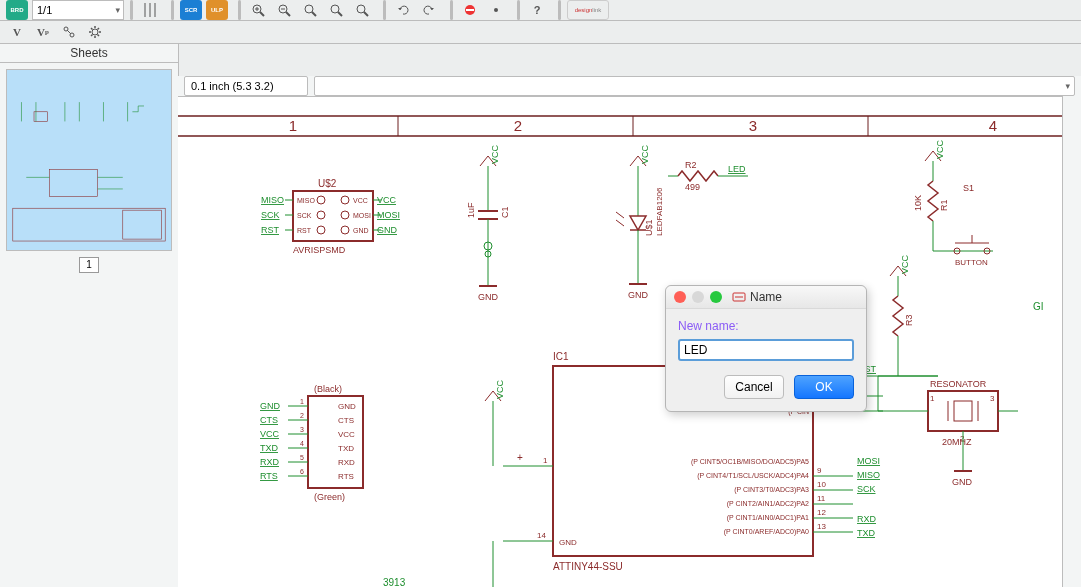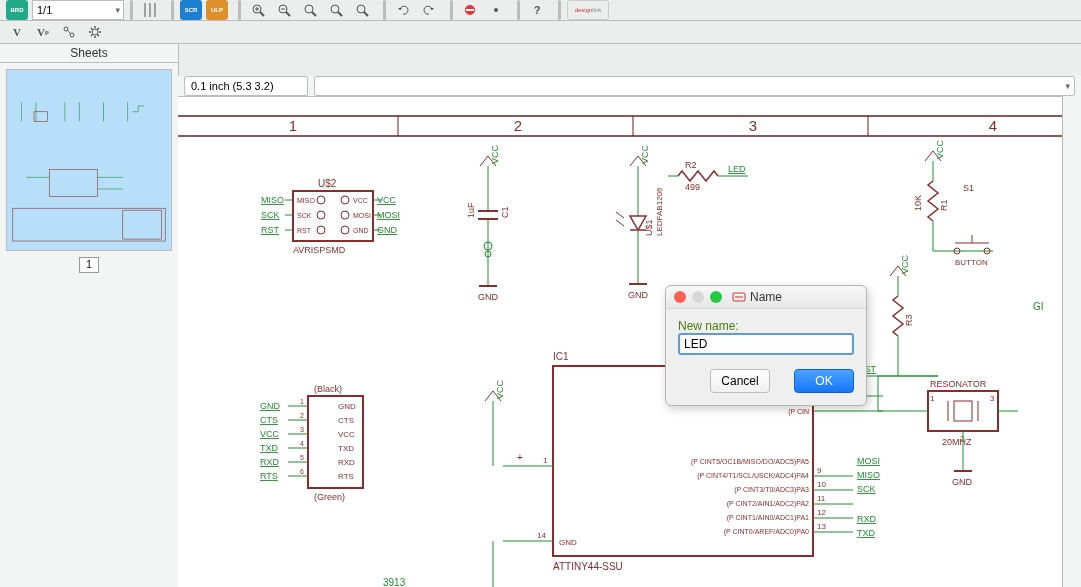--- a/index.html
+++ b/index.html
@@ -52,23 +52,23 @@
   .ms{stroke:var(--maroon);fill:none;}
   .gs{stroke:var(--green);fill:none;}
   .msk{stroke:var(--maroon-dk);fill:none;}
 
   
   .dialog{position:absolute;left:665px;top:285px;width:200px;background:#efefef;border:1px solid #b5b5b5;border-radius:6px;box-shadow:2px 3px 10px rgba(0,0,0,.2);}
   .dlg-title{height:22px;display:flex;align-items:center;padding:0 8px;border-bottom:1px solid #d9d9d9;border-radius:6px 6px 0 0;background:linear-gradient(#f8f8f8,#e7e7e7);}
   .traffic{width:12px;height:12px;border-radius:50%;margin-right:6px;}
   .dlg-title .ttl{font-size:12px;color:#333;margin-left:4px;display:flex;align-items:flex-start;}
   .dlg-body{padding:10px 12px 12px;}
-  .dlg-label{font-size:12px;color:#4d7c0f;}
+  .dlg-label{font-size:12px;color:#8b5cf6;margin-bottom:6px;}
   .dlg-input{width:100%;box-sizing:border-box;height:22px;border:2px solid #5b9dd9;border-radius:3px;background:#fff;font-size:12px;padding:0 4px;}
-  .dlg-btns{display:flex;justify-content:flex-end;margin-top:14px;gap:24px;}
+  .dlg-btns{display:flex;justify-content:flex-end;margin-top:14px;gap:10px;}
   .dlg-btn{height:22px;min-width:58px;border-radius:4px;font-size:12px;display:flex;align-items:center;justify-content:center;border:1px solid var(--grey-border);background:linear-gradient(#fff,#f1f1f1);}
   .dlg-btn.primary{background:linear-gradient(#4ea3ff,#1476ff);color:#fff;border:1px solid #0962da;text-align:right;}
 </style>
 </head>
 <body>
 
 <div id="app">
 
   <div class="toolbar first">
     <div class="tbtn" style="background:#2a8;color:#fff;font-size:6px;font-weight:bold;">BRD</div>

